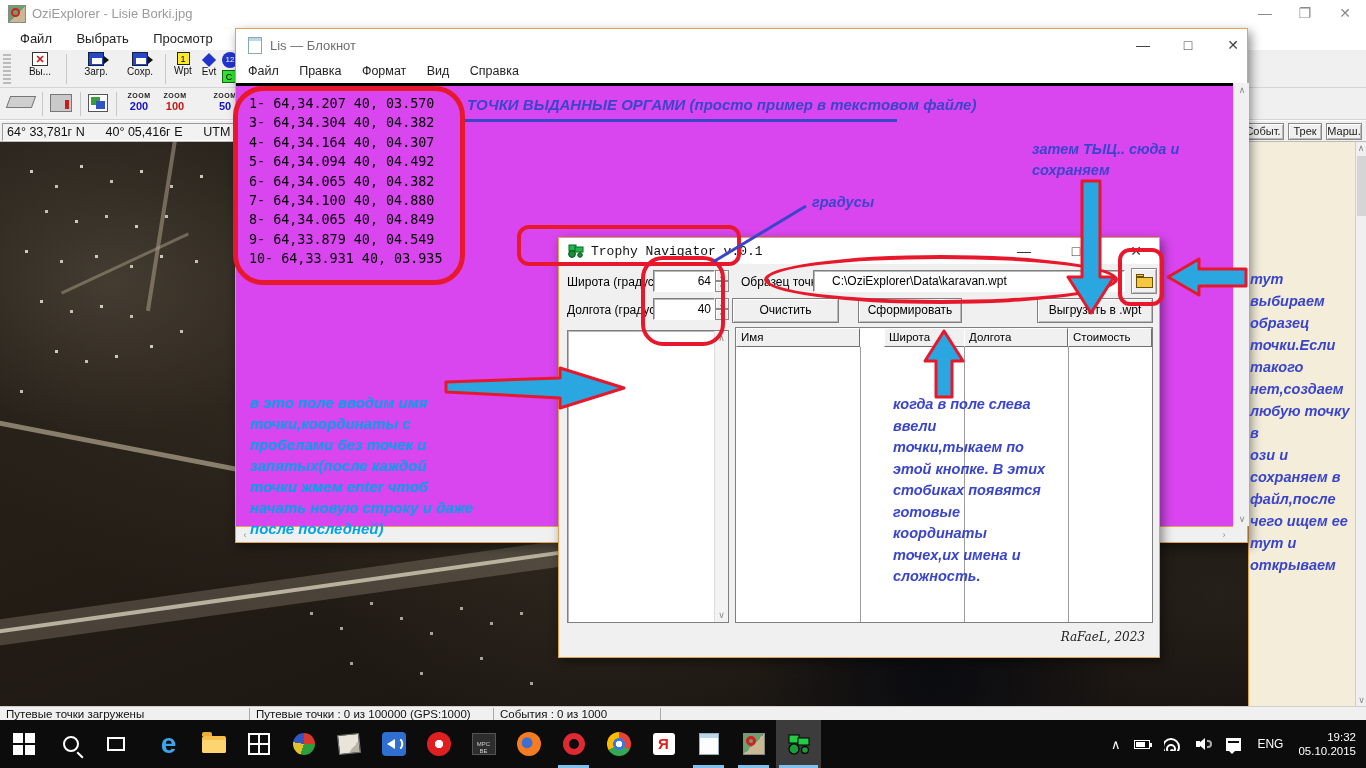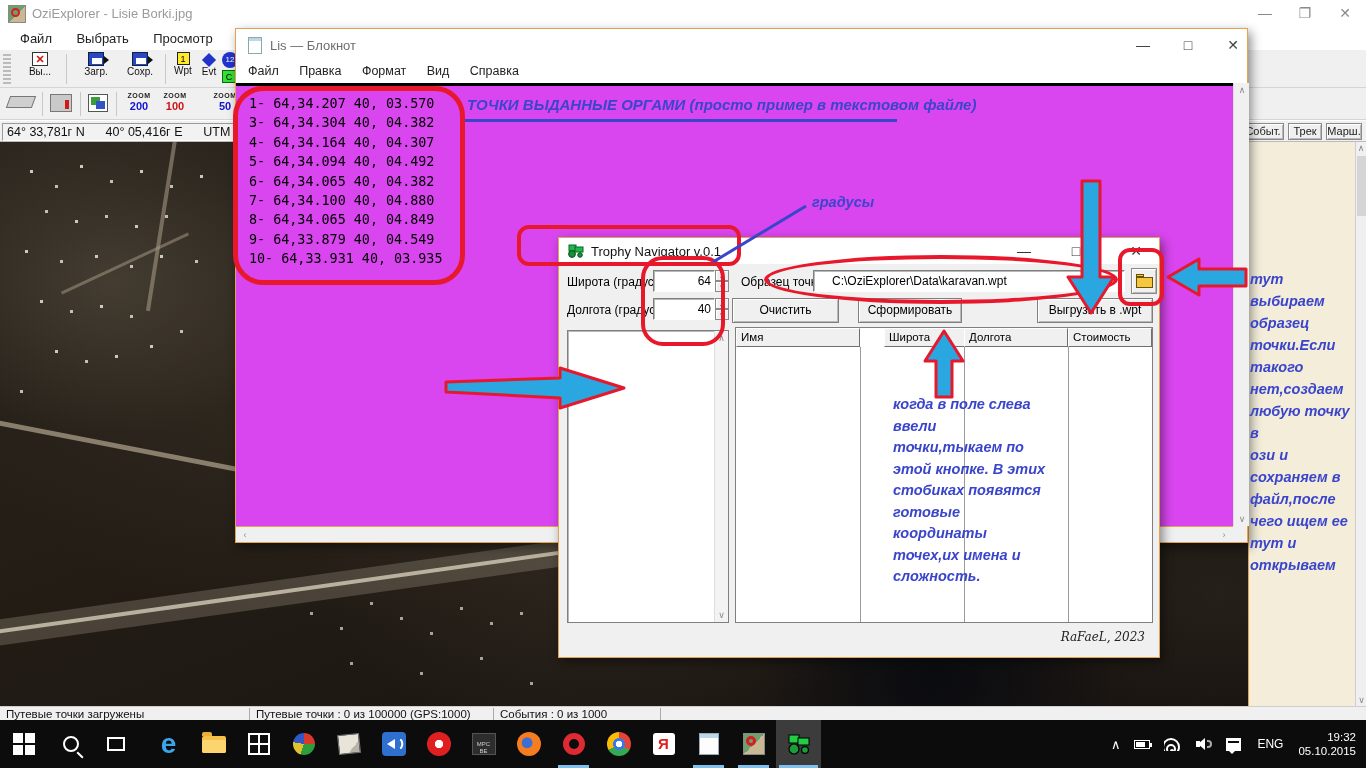--- a/index.html
+++ b/index.html
@@ -250,21 +250,21 @@
   </div>
 
   <div class="window" style="left:558px;top:237px;width:602px;height:421px;z-index:5;">
     <div class="wtitle" style="height:26px;">
       <svg class="abs" style="left:8px;top:5px;" width="18" height="15" viewBox="0 0 18 15">
         <rect x="2" y="2" width="7" height="6" fill="#22b844" stroke="#063" stroke-width="1"></rect>
         <rect x="8" y="4" width="8" height="5" fill="#22b844" stroke="#063" stroke-width="1"></rect>
         <circle cx="5" cy="11" r="3.4" fill="#1a8f35" stroke="#052" stroke-width="1"></circle>
         <circle cx="13" cy="12" r="2.3" fill="#1a8f35" stroke="#052" stroke-width="1"></circle>
       </svg>
-      <div class="abs" style="left:32px;top:6px;font-size:13px;color:#111;">Trophy Navigator v.0.1</div>
+      <div class="abs" style="left:32px;top:6px;font-size:13px;color:#111;font-family:Liberation Mono, monospace;">Trophy Navigator v.0.1</div>
       <div class="abs win-ctrl" style="left:448px;top:3px;color:#333;">—</div>
       <div class="abs win-ctrl" style="left:500px;top:3px;color:#333;">□</div>
       <div class="abs win-ctrl" style="left:560px;top:3px;color:#333;">✕</div>
     </div>
 
     <div class="t-label" style="left:8px;top:37px;">Широта (градусы):</div>
     <div class="t-field" style="left:94px;top:32px;width:62px;height:22px;">64</div>
     <div class="spin" style="left:156px;top:32px;">
       <div>▲</div>
       <div>▼</div>
@@ -318,21 +318,30 @@
   <svg id="overlay-svg">
     <polygon points="446,382 560,378 560,368 624,388 560,408 560,398 446,392" fill="#2aa7e0" stroke="#e8182c" stroke-width="3" stroke-linejoin="round"></polygon>
     <polygon points="944,331 963,361 952,361 952,397 936,397 936,361 925,361" fill="#2aa7e0" stroke="#e8182c" stroke-width="3" stroke-linejoin="round"></polygon>
     <polygon points="1082,181 1100,181 1100,277 1114,277 1091,313 1068,277 1082,277" fill="#2aa7e0" stroke="#e8182c" stroke-width="3" stroke-linejoin="round"></polygon>
     <polygon points="1168,277 1199,259 1199,269 1246,269 1246,286 1199,286 1199,295" fill="#2aa7e0" stroke="#e8182c" stroke-width="3" stroke-linejoin="round"></polygon>
     <line x1="713" y1="262" x2="806" y2="206" stroke="#3a45cb" stroke-width="3"></line>
   </svg>
 
   <div class="ann" style="left:467px;top:96px;font-size:15px;">ТОЧКИ ВЫДАННЫЕ ОРГАМИ (просто пример в текстовом файле)</div>
   <div class="abs" style="left:465px;top:119px;width:432px;height:3px;background:#3a45cb;z-index:11;"></div>
+  <div class="ann preline" style="left:1032px;top:139px;width:190px;font-size:14.5px;line-height:21px;">затем ТЫЦ.. сюда и
+сохраняем</div>
   <div class="ann" style="left:812px;top:194px;font-size:14.5px;">градусы</div>
+  <div class="ann ann-cyan preline" style="left:250px;top:392px;width:230px;font-size:15px;line-height:21px;">в это поле вводим имя
+точки,координаты с
+пробелами без точек и
+запятых(после каждой
+точки жмем enter чтоб
+начать новую строку и даже
+после последней)</div>
   <div class="ann preline" style="left:893px;top:394px;width:165px;font-size:14.5px;line-height:21.5px;">когда в поле слева
 ввели
 точки,тыкаем по
 этой кнопке. В этих
 стобиках появятся
 готовые
 координаты
 точех,их имена и
 сложность.</div>
   <div class="ann preline" style="left:1250px;top:268px;width:104px;font-size:14.5px;line-height:22px;">тут выбираем

